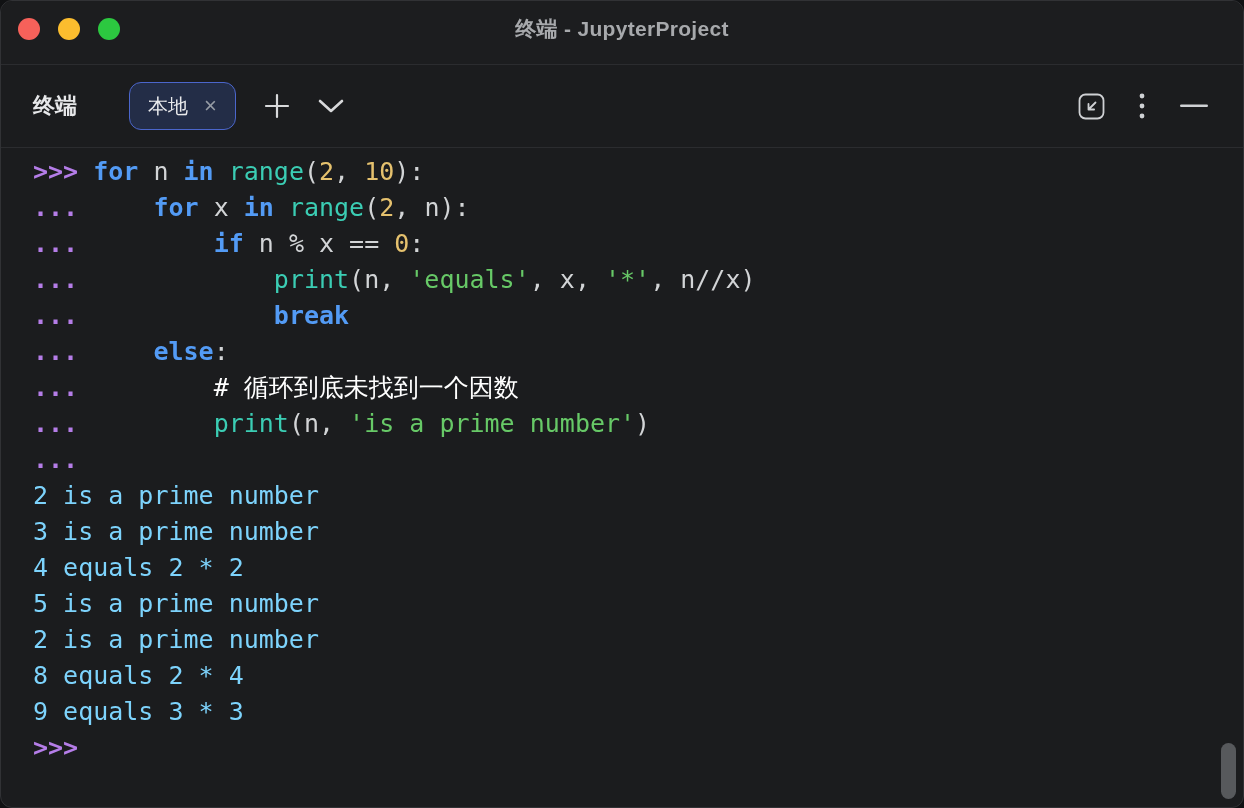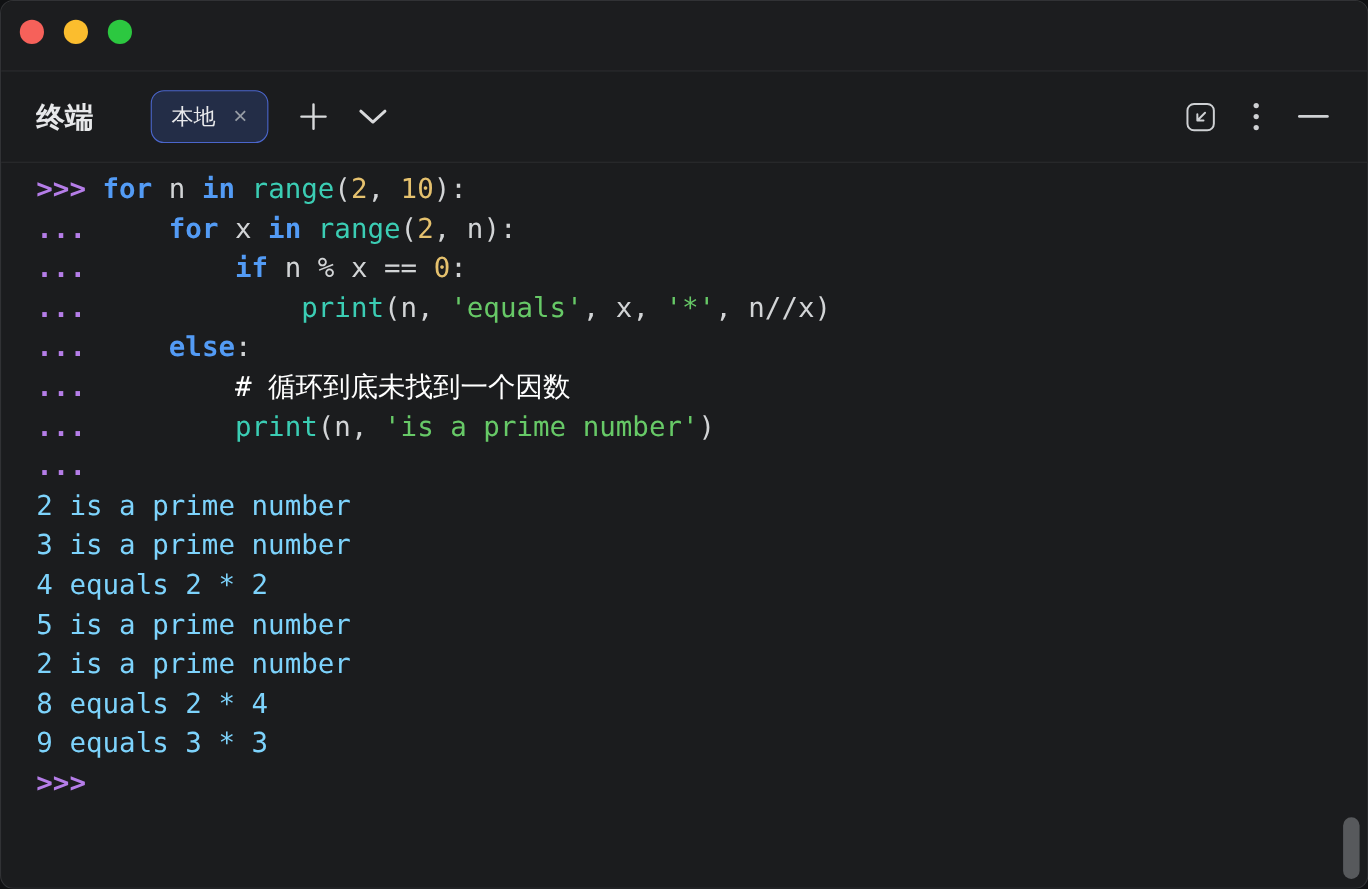--- a/index.html
+++ b/index.html
@@ -17,21 +17,21 @@
   .light{width:22px;height:22px;border-radius:50%;display:inline-block;}
   .title{
     position:absolute;left:0;right:0;top:14px;text-align:center;
     color:#a7a9ac;font-size:21px;font-weight:bold;letter-spacing:.3px;
   }
   
   .tabbar{
     height:82px;display:flex;align-items:center;
     border-bottom:1px solid #2b2c2f;background:#1b1c1e;padding:0 0 0 32px;
   }
-  .pane-label{color:#e7e8ea;font-size:26px;font-weight:bold;}
+  .pane-label{color:#e7e8ea;font-size:22px;font-weight:bold;}
   .tab{
     margin-left:52px;height:46px;padding:0 18px;display:flex;align-items:center;gap:16px;
     background:#232d47;border:1.5px solid #4b66cc;border-radius:12px;cursor:default;
   }
   .tab-title{color:#e9eaec;font-size:20px;}
   .tab-close{color:#969ca5;font-size:22px;line-height:1;}
   .iconbtn{display:flex;align-items:center;justify-content:center;background:none;border:none;padding:0;}
   .plus-btn{margin-left:26px;width:30px;height:30px;}
   .chev-btn{margin-left:22px;width:34px;height:30px;}
   .spacer{flex:1;}
@@ -60,20 +60,21 @@
 <body>
 
 <div class="window">
 
   <div class="titlebar">
     <div class="lights">
       <span class="light" style="background:#f6615a"></span>
       <span class="light" style="background:#fbbd2e"></span>
       <span class="light" style="background:#2cc840"></span>
     </div>
+    <div class="title">终端 - JupyterProject</div>
   </div>
 
   <div class="tabbar">
     <span class="pane-label">终端</span>
 
     <div class="tab">
       <span class="tab-title">本地</span>
       <span class="tab-close">×</span>
     </div>
 
@@ -111,20 +112,21 @@
         </svg>
       </button>
     </div>
   </div>
 
   <div class="term" id="term">
       <div class="line"><span class="seg-p">&gt;&gt;&gt; </span><span class="seg-k">for</span><span class="seg-t"> n </span><span class="seg-k">in</span><span class="seg-t"> </span><span class="seg-f">range</span><span class="seg-t">(</span><span class="seg-n">2</span><span class="seg-t">, </span><span class="seg-n">10</span><span class="seg-t">):</span></div>
       <div class="line"><span class="seg-p">...</span><span class="seg-t">     </span><span class="seg-k">for</span><span class="seg-t"> x </span><span class="seg-k">in</span><span class="seg-t"> </span><span class="seg-f">range</span><span class="seg-t">(</span><span class="seg-n">2</span><span class="seg-t">, n):</span></div>
       <div class="line"><span class="seg-p">...</span><span class="seg-t">         </span><span class="seg-k">if</span><span class="seg-t"> n % x == </span><span class="seg-n">0</span><span class="seg-t">:</span></div>
       <div class="line"><span class="seg-p">...</span><span class="seg-t">             </span><span class="seg-f">print</span><span class="seg-t">(n, </span><span class="seg-s">'equals'</span><span class="seg-t">, x, </span><span class="seg-s">'*'</span><span class="seg-t">, n//x)</span></div>
+      <div class="line"><span class="seg-p">...</span><span class="seg-t">             </span><span class="seg-k">break</span></div>
       <div class="line"><span class="seg-p">...</span><span class="seg-t">     </span><span class="seg-k">else</span><span class="seg-t">:</span></div>
       <div class="line"><span class="seg-p">...</span><span class="seg-t">         </span><span class="seg-c"># 循环到底未找到一个因数</span></div>
       <div class="line"><span class="seg-p">...</span><span class="seg-t">         </span><span class="seg-f">print</span><span class="seg-t">(n, </span><span class="seg-s">'is a prime number'</span><span class="seg-t">)</span></div>
       <div class="line"><span class="seg-p">...</span></div>
       <div class="line"><span class="seg-o">2 is a prime number</span></div>
       <div class="line"><span class="seg-o">3 is a prime number</span></div>
       <div class="line"><span class="seg-o">4 equals 2 * 2</span></div>
       <div class="line"><span class="seg-o">5 is a prime number</span></div>
       <div class="line"><span class="seg-o">2 is a prime number</span></div>
       <div class="line"><span class="seg-o">8 equals 2 * 4</span></div>

